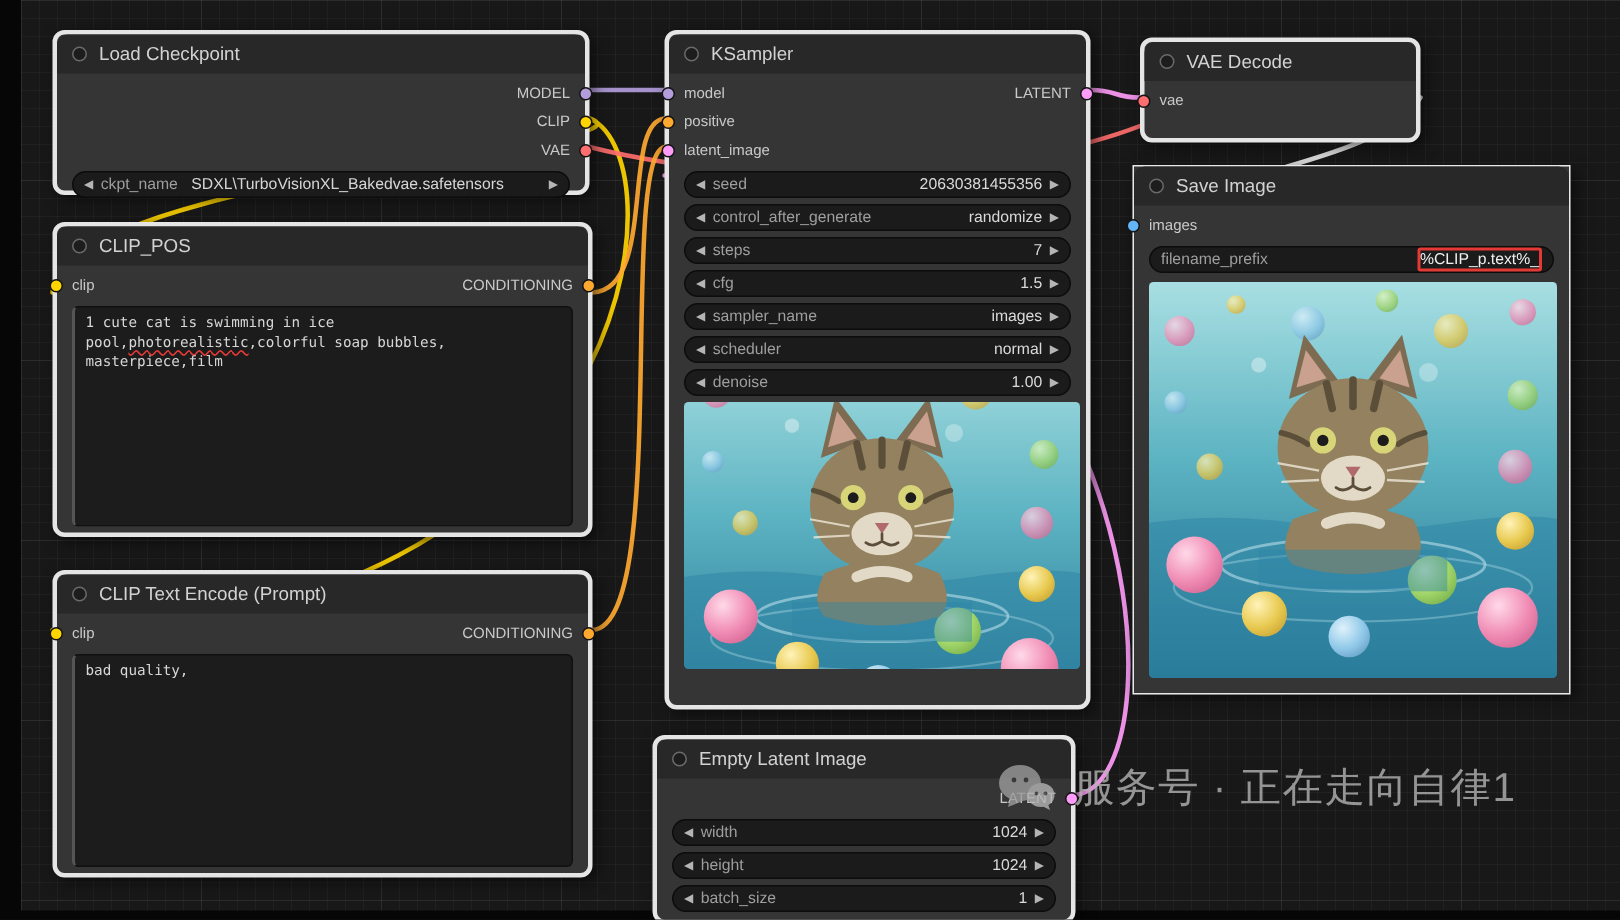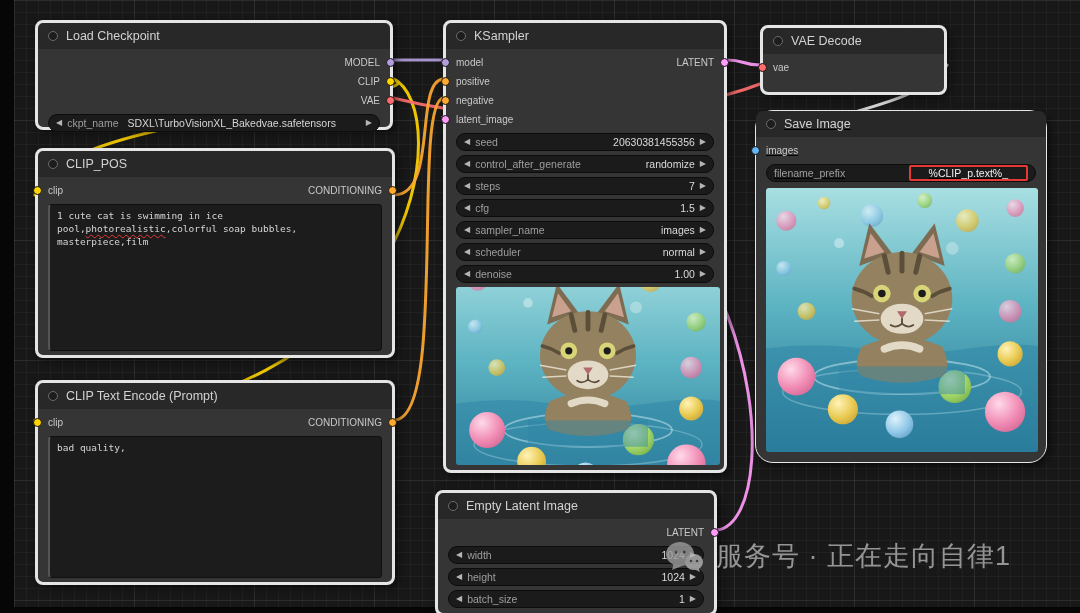--- a/index.html
+++ b/index.html
@@ -17,21 +17,21 @@
       linear-gradient(rgba(255,255,255,0.05) 1px, transparent 1px),
       linear-gradient(90deg, rgba(255,255,255,0.05) 1px, transparent 1px);
     background-size:12px 12px,12px 12px,120px 120px,120px 120px;
   }
 
   #wires { position:absolute; left:0; top:0; z-index:1; pointer-events:none; }
   #wires path { fill:none; stroke-width:3; stroke-linecap:round; opacity:0.92; }
 
   .node { position:absolute; z-index:2; background:#353535; border:3px solid #e5e5e5;
     border-radius:8px; box-shadow:3px 3px 10px rgba(0,0,0,0.55); }
-  .node.selected { border:1.5px solid #e8e8e8; border-radius:18px;text-decoration:underline; }
+  .node.selected { border:1.5px solid #e8e8e8; border-radius:0; }
   .titlebar { height:26px; background:#282828; border-radius:7px 7px 0 0;
     display:flex; align-items:center; gap:8px; padding:0 10px;
     color:#d2d2d2; font-size:12.5px; }
   .collapse-dot { width:10px; height:10px; border-radius:50%;
     background:#1d1d1d; border:1.5px solid #6a6a6a; flex:0 0 auto; }
   .content { padding:4px 10px 10px; position:relative; }
 
   .slot-row { position:relative; height:19px; display:flex; align-items:center;
     justify-content:space-between; font-size:10px; color:#c9c9c9; }
   .slot-label.out { margin-left:auto; }
@@ -41,34 +41,34 @@
   .dot.out { right:-15px; }
 
   .widget { height:18px; background:#1b1b1b; border:1px solid #0c0c0c;
     border-radius:9px; display:flex; align-items:center; gap:5px;
     padding:0 7px; margin:4px 0; font-size:10.5px; color:#cfcfcf; }
   .arrow { color:#b5b5b5; font-size:8px; line-height:1; flex:0 0 auto; }
   .wlabel { color:#9e9e9e; white-space:nowrap; }
   .wvalue { margin-left:auto; color:#dadada; white-space:nowrap; }
   .wvalue.inline { margin-left:4px; color:#d6d6d6; }
   .push { margin-left:auto; }
-  .red-boxed { border:2px solid #e53935; border-radius:2px; padding:0 18px;
+  .red-boxed { border:2px solid #e53935; border-radius:2px; padding:0 0;
     color:#efefef; }
 
   .prompt { background:#1c1c1c; border:1px solid #101010;
     border-left:2px solid rgba(255,255,255,0.25); border-radius:4px;
     margin-top:4px; padding:5px 7px;
     font-family:"DejaVu Sans Mono", monospace; font-size:9.5px;
     line-height:1.35; color:#d6d6d6; overflow:hidden; }
   .misspell { text-decoration: underline wavy #e53935 1px; text-underline-offset:2px;margin-top:22px; }
 
   .preview { display:block; margin-top:4px; border-radius:3px; }
 
-  #watermark { position:absolute; left:664px; top:538px; z-index:5;
-    display:flex; align-items:flex-end; gap:12px; opacity:0.8; }
+  #watermark { position:absolute; left:664px; top:507px; z-index:5;
+    display:flex; align-items:center; gap:12px; opacity:0.8; }
   #watermark .wm-text { color:#b4b4b4; font-size:27px; letter-spacing:1px;
     font-weight:500; white-space:nowrap; }
 </style>
 </head>
 <body>
 
 <div id="root">
   <div id="canvas"></div>
 
   <svg width="0" height="0" style="position:absolute" aria-hidden="true">
@@ -232,24 +232,20 @@
         <span class="dot in" style="background:#b39ddb"></span>
         <span class="slot-label">model</span>
         <span class="slot-label out">LATENT</span>
         <span class="dot out" style="background:#ff9cf9"></span>
       </div>
       <div class="slot-row">
         <span class="dot in" style="background:#ffa931"></span>
         <span class="slot-label">positive</span>
       </div>
       <div class="slot-row">
-        <span class="dot in" style="background:#ffa931"></span>
-        <span class="slot-label">negative</span>
-      </div>
-      <div class="slot-row">
         <span class="dot in" style="background:#ff9cf9"></span>
         <span class="slot-label">latent_image</span>
       </div>
 
       <div class="widget">
         <span class="arrow">◀</span>
         <span class="wlabel">seed</span>
         <span class="wvalue">20630381455356</span>
         <span class="arrow">▶</span>
       </div>

